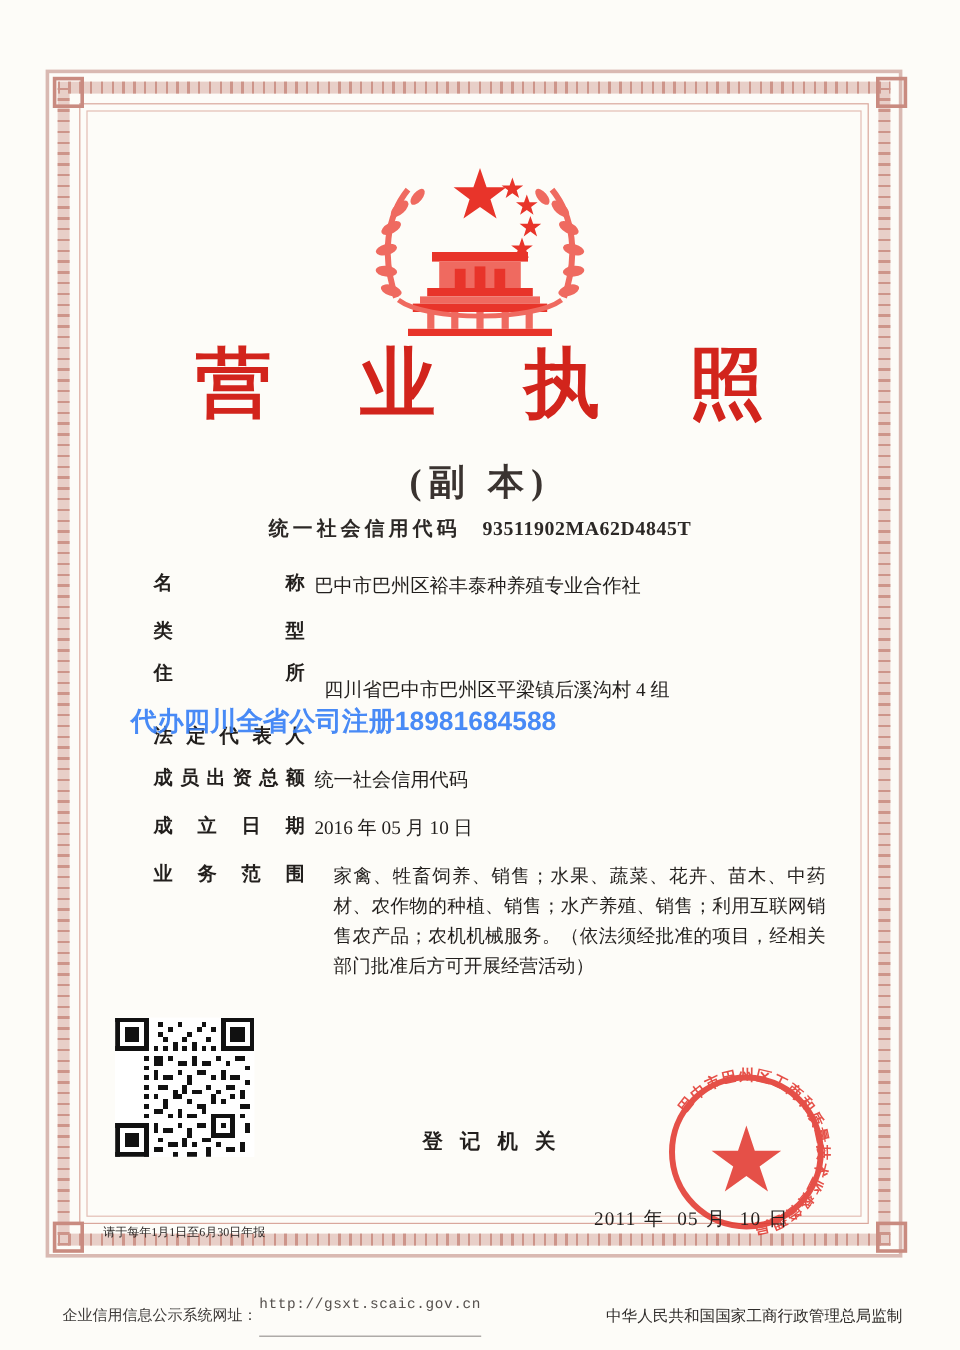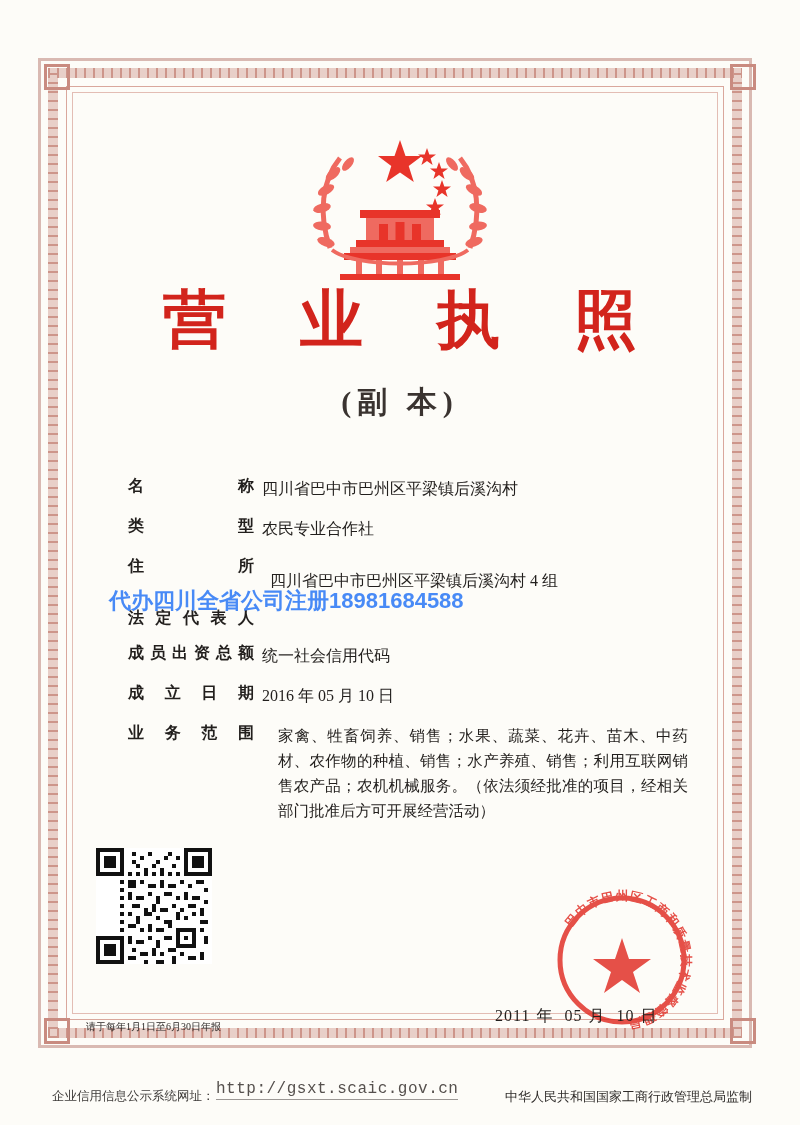--- a/index.html
+++ b/index.html
@@ -249,25 +249,25 @@
     top: 1088px;
     font-size: 12.5px;
     color: #3d3a38;
     font-family: "Liberation Serif", serif;
   }
   .footer-url {
     position: absolute;
     left: 216px;
     top: 1080px;
     font-family: "Liberation Mono", "DejaVu Sans Mono", monospace;
-    font-size: 16px;
+    font-size: 12px;
     color: #55504d;
     letter-spacing: .5px;
     border-bottom: 1px solid #9b9794;
-    padding-bottom: 1px;
+    padding-bottom: 19px;
   }
   .footer-right {
     position: absolute;
     right: 48px;
     top: 1088px;
     font-size: 13px;
     color: #2f2c2a;
   }
 </style>
 </head>
@@ -330,37 +330,40 @@
         </g>
 
         <path d="M36 132 C60 150, 148 150, 172 132" fill="none" stroke="#ef6a60" stroke-width="4"></path>
       </g>
     </svg>
   </div>
 
   <div class="main-title">营 业 执 照</div>
   <div class="sub-title">(副 本)</div>
 
+  <div class="credit-row">
+    <span class="label">统一社会信用代码</span>
+    <span class="value">93511902MA62D4845T</span>
+  </div>
 
   <div class="fields">
 
     <div class="field" id="row-name">
       <div class="k">
         <span>名</span>
         <span>称</span>
       </div>
-      <div class="v">四川省巴中市巴州区平梁镇后溪沟村</div>
+      <div class="v">巴中市巴州区裕丰泰种养殖专业合作社</div>
     </div>
 
     <div class="field">
       <div class="k">
         <span>类</span>
         <span>型</span>
       </div>
-      <div class="v">农民专业合作社</div>
     </div>
 
     <div class="field indent">
       <div class="k">
         <span>住</span>
         <span>所</span>
       </div>
       <div class="v">四川省巴中市巴州区平梁镇后溪沟村 4 组</div>
     </div>
 
@@ -523,20 +526,21 @@
         <rect x="19" y="27" width="1" height="2"></rect>
           <rect x="21" y="26" width="1" height="1"></rect>
         <rect x="23" y="27" width="2" height="1"></rect>
           <rect x="26" y="26" width="1" height="2"></rect>
         <rect x="27" y="22" width="1" height="2"></rect>
           <rect x="26" y="20" width="1" height="1"></rect>
       </g>
     </svg>
   </div>
 
+  <div class="authority">登 记 机 关</div>
 
   <div class="seal">
     <svg viewBox="0 0 160 160" xmlns="http://www.w3.org/2000/svg">
       <defs>
         <path id="sealArc" d="M 80,80 m -60,0 a 60,60 0 1,1 120,0 a 60,60 0 1,1 -120,0"></path>
       </defs>
       <circle cx="80" cy="80" r="62" fill="none" stroke="#e02b22" stroke-width="5"></circle>
       <polygon points="80,58 87,79 109,79 91,92 98,113 80,100 62,113 69,92 51,79 73,79" fill="#e02b22"></polygon>
       <text font-family="DejaVu Serif, serif" font-size="12.5" font-weight="700" fill="#e02b22" letter-spacing="1">
         <textPath href="#sealArc" startOffset="9%">巴中市巴州区工商和质量技术监督管理局</textPath>

